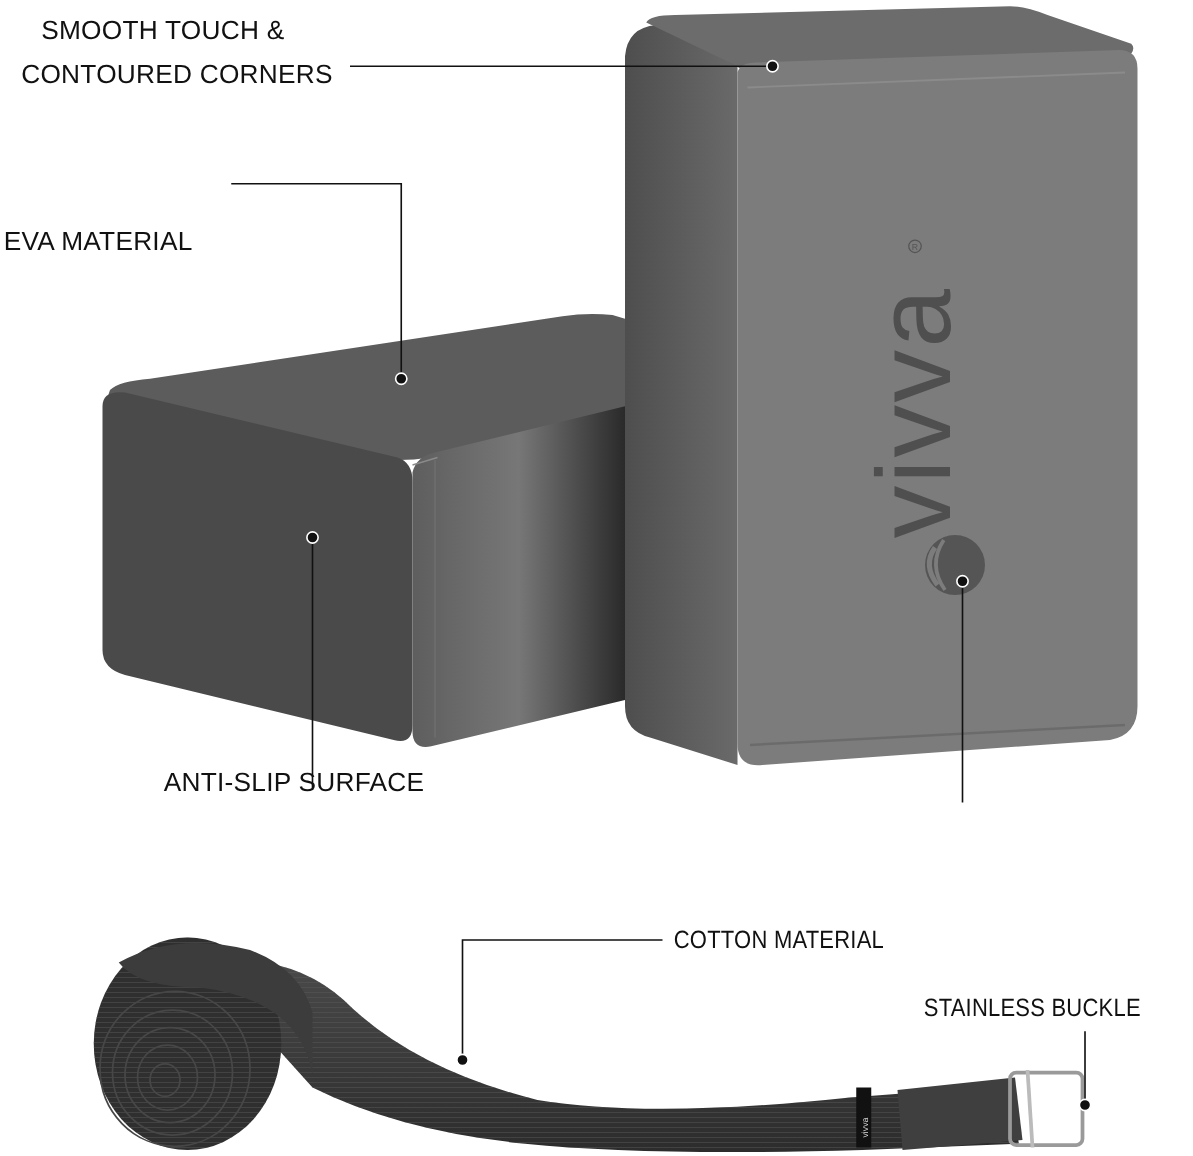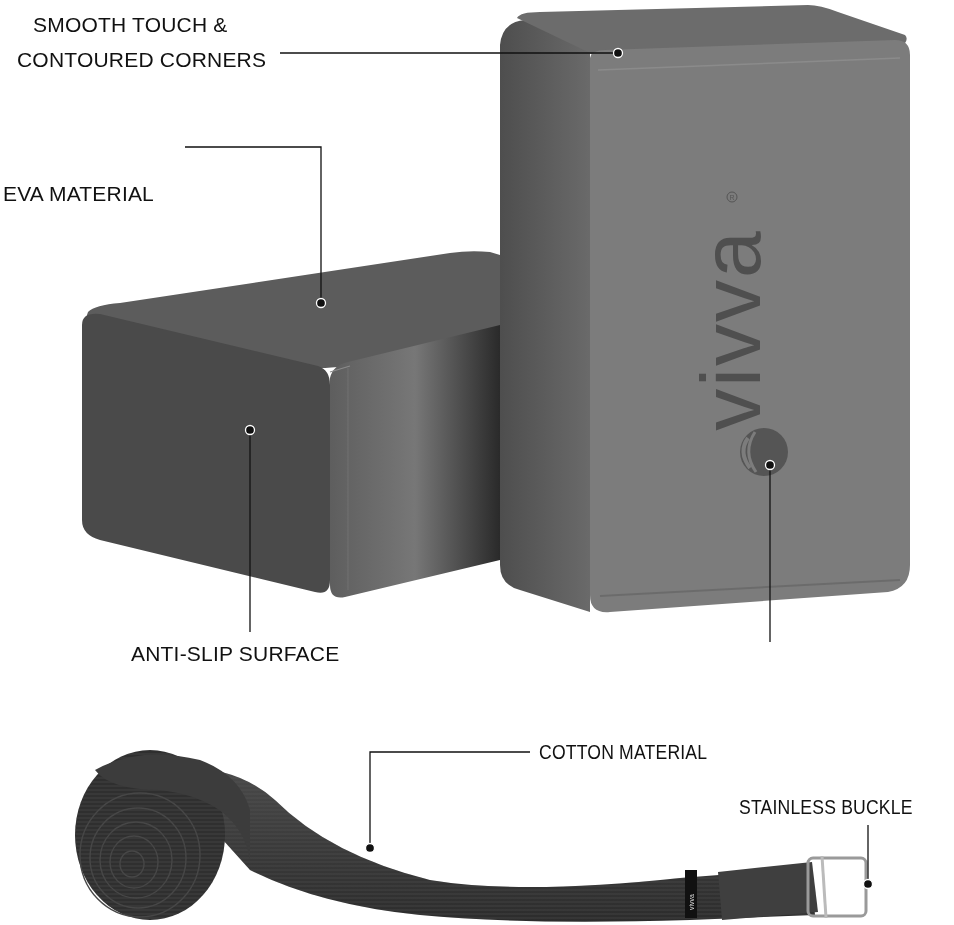--- a/index.html
+++ b/index.html
@@ -132,17 +132,17 @@
       <circle cx="250" cy="430" r="4.5"></circle>
       <circle cx="770" cy="465" r="4.5"></circle>
       <circle cx="370" cy="848" r="4.5"></circle>
       <circle cx="868" cy="884" r="4.5"></circle>
     </g>
   </svg>
 
   <div class="label" style="left:33px; top:12px;">SMOOTH TOUCH &amp;</div>
   <div class="label" style="left:17px; top:47px;">CONTOURED CORNERS</div>
   <div class="label" style="left:3px; top:133px;margin-top:48px;">EVA MATERIAL</div>
-  <div class="label" style="left:131px; top:641px;text-align:right;">ANTI-SLIP SURFACE</div>
+  <div class="label" style="left:131px; top:614px;text-align:right;">ANTI-SLIP SURFACE</div>
   <div class="label condensed" style="left:539px; top:740px;">COTTON MATERIAL</div>
   <div class="label condensed" style="left:739px; top:795px;">STAINLESS BUCKLE</div>
 
 </div>
 
 </body></html>

